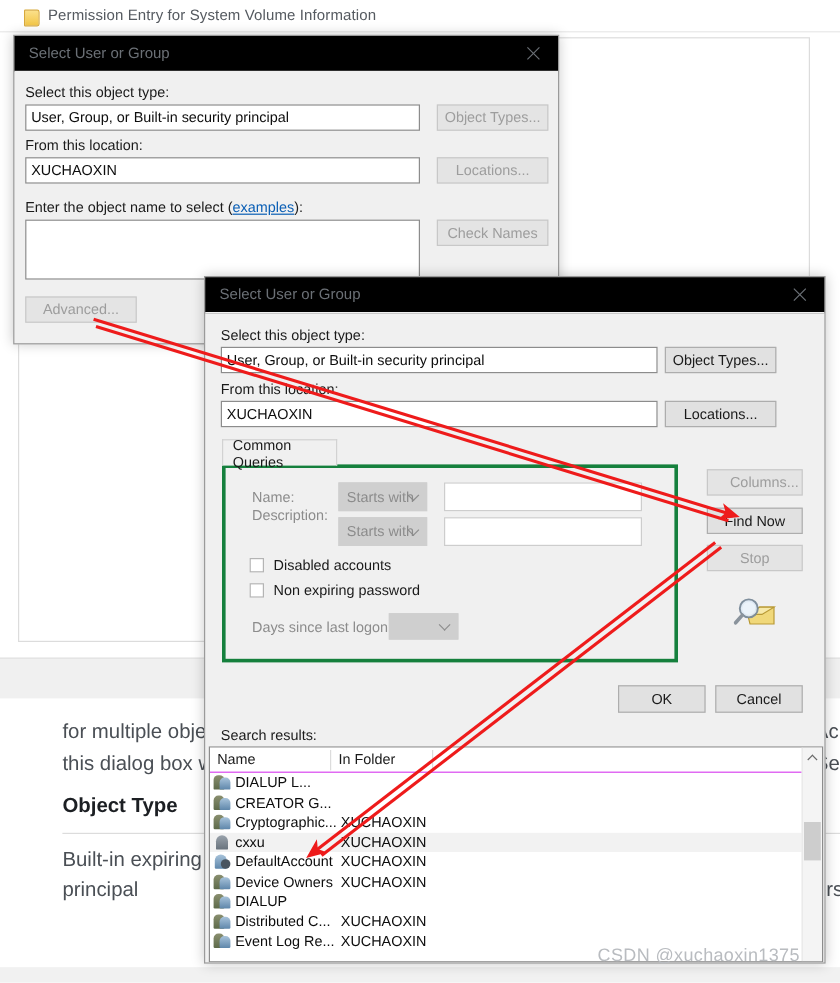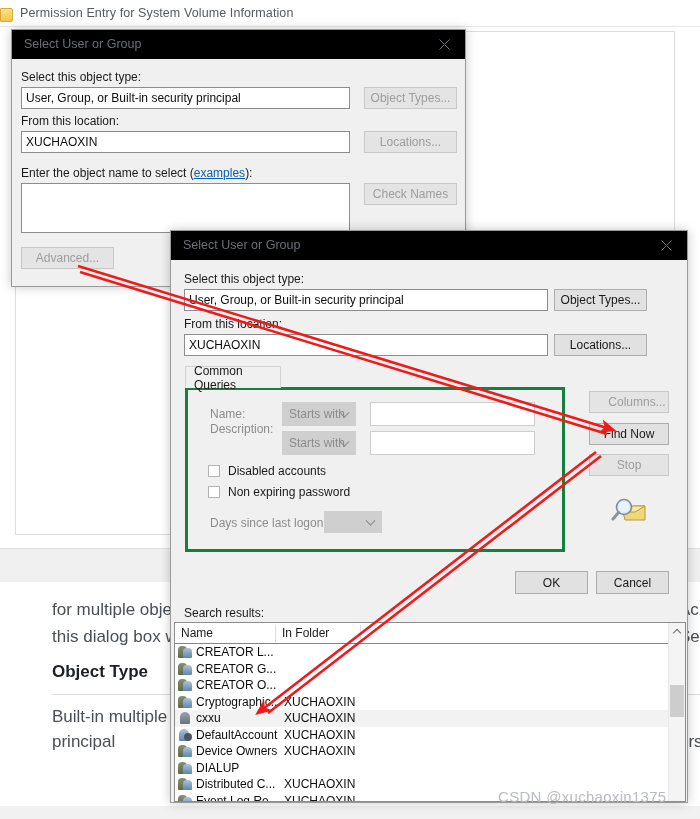--- a/index.html
+++ b/index.html
@@ -13,21 +13,21 @@
     -webkit-font-smoothing:antialiased;
   }
 
   
   #app-window{
     position:absolute; left:0; top:0; width:700px; height:819px;
     background:#ffffff;
   }
   #app-titlebar{
     position:absolute; left:0; top:0; width:700px; height:26px;
-    background:#ffffff; display:flex; align-items:center; 
+    background:#ffffff; display:flex; align-items:center; padding-left:20px;
   }
   .folder-icon{
     width:11px;height:13px;position:relative;margin-right:9px;flex:0 0 auto;
   }
   .folder-icon:before{
     content:""; position:absolute; left:0; top:1px; width:11px; height:12px;
     background:linear-gradient(180deg,#fbe08a 0%, #f2c648 100%);
     border:1px solid #d8a93a; border-radius:1px 2px 2px 1px;
   }
   #app-title{
@@ -256,21 +256,21 @@
       </div>
 
     </div>
     <div id="perm-footer"></div>
   </div>
 
   <div id="doc-area">
     <div class="doc-line" style="left:52px; top:18px;">for multiple objec</div>
     <div class="doc-line" style="left:52px; top:45px;">this dialog box wh</div>
     <div class="doc-head" style="left:52px; top:80px;">Object Type</div>
-    <div class="doc-line" style="left:52px; top:125px;">Built-in multiple</div>
+    <div class="doc-line" style="left:52px; top:125px;">Built-in expiring</div>
     <div class="doc-line" style="left:52px; top:150px;">principal</div>
 
     <div class="doc-right" style="left:679px; top:18px;">Ac</div>
     <div class="doc-right" style="left:679px; top:45px;">Ser</div>
     <div class="doc-right" style="left:679px; top:150px;">ers</div>
   </div>
   <div id="doc-rule"></div>
   <div id="doc-rule2"></div>
   <div id="bottom-strip"></div>
 </div>
@@ -381,31 +381,26 @@
     <div class="list-header">
       <span class="col" style="left:6px;">Name</span>
       <span class="col-sep" style="left:100px;"></span>
       <span class="col" style="left:107px;">In Folder</span>
       <span class="col-sep" style="left:185px;"></span>
     </div>
 
     <div class="list-rows" id="result-rows">
         <div class="list-row">
           <span class="ic group"></span>
-          <span class="row-name">CREATOR L...</span>
+          <span class="row-name">DIALUP L...</span>
           <span class="row-folder"></span>
         </div>
         <div class="list-row">
           <span class="ic group"></span>
           <span class="row-name">CREATOR G...</span>
-          <span class="row-folder"></span>
-        </div>
-        <div class="list-row">
-          <span class="ic group"></span>
-          <span class="row-name">CREATOR O...</span>
           <span class="row-folder"></span>
         </div>
         <div class="list-row">
           <span class="ic group"></span>
           <span class="row-name">Cryptographic...</span>
           <span class="row-folder">XUCHAOXIN</span>
         </div>
         <div class="list-row selected">
           <span class="ic user"></span>
           <span class="row-name">cxxu</span>

